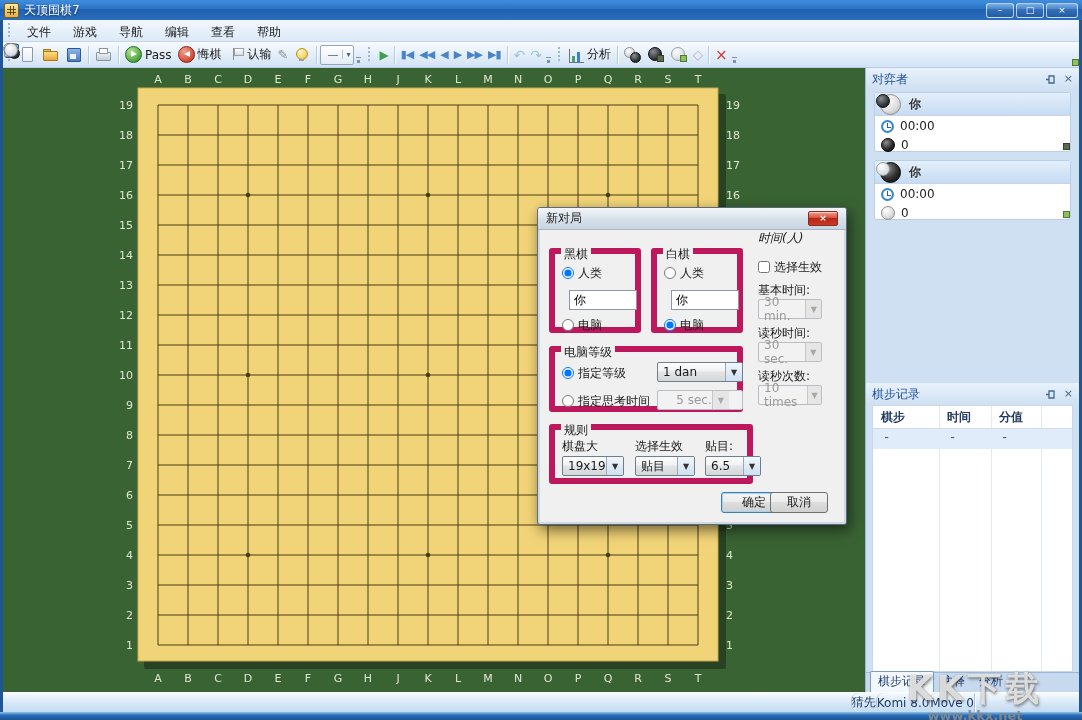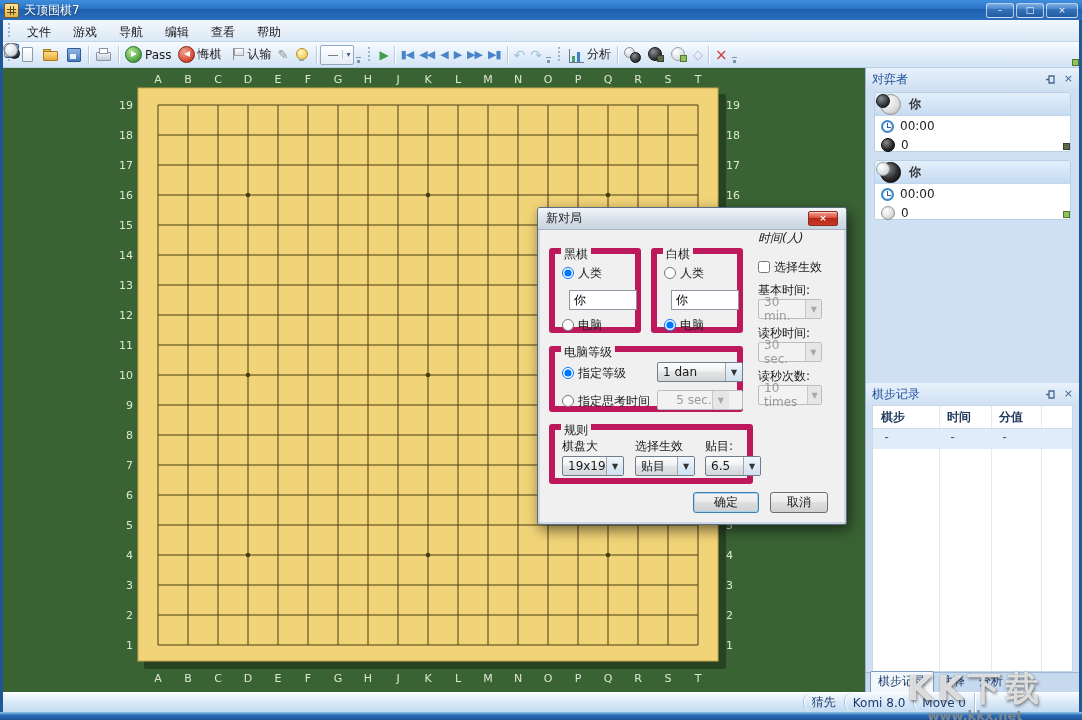--- a/index.html
+++ b/index.html
@@ -138,21 +138,21 @@
     border-top:1px solid #9db8d6;display:flex;align-items:flex-end;padding-left:4px;box-sizing:border-box;}
   .tab{font-size:12px;color:#1e3c6e;padding:1px 7px 2px;}
   .tab.active{background:#f2f7fc;border:1px solid #7d9cc0;border-bottom:none;border-radius:2px 2px 0 0;}
 
   
   .statusbar{left:3px;top:692px;right:3px;height:20px;display:flex;align-items:stretch;
     background:linear-gradient(#f5fafe,#d7e7f7 55%,#c3daf0);
     border-top:1px solid #fff;box-sizing:border-box;font-size:12px;color:#1a3a6b;}
   .sb-spacer{flex:1;}
   .sb-cell{display:flex;align-items:center;justify-content:center;border-left:1px solid #a8c2dc;
-    box-shadow:inset 1px 0 0 #fff;padding:0 8px;border-radius:8px;}
+    box-shadow:inset 1px 0 0 #fff;padding:0 0;border-radius:8px;}
   .sb-tail{width:104px;border-left:1px solid #a8c2dc;box-shadow:inset 1px 0 0 #fff;}
   .bottom-border{left:0;top:712px;width:100%;height:8px;
     background:linear-gradient(#8fc4e8,#2a6db8 40%,#1c5494);}
 
   
   .dialog{left:537px;top:207px;width:310px;height:318px;z-index:50;
     background:#f0f0f0;border:1px solid #5a6b7d;border-radius:3px;
     box-shadow:inset 0 0 0 2px #cdd9e6, 3px 5px 14px rgba(0,0,0,.55);box-sizing:border-box;}
   .dlg-title{height:22px;background:linear-gradient(#f2f6fa,#d5dfe9 60%,#c8d4e0);
     border-bottom:1px solid #a8b5c2;border-radius:2px 2px 0 0;display:flex;align-items:center;
@@ -173,21 +173,21 @@
     border:1px solid #707d8a;border-radius:2px;box-sizing:border-box;padding-left:5px;font-size:12px;}
   .combo .arrow{width:16px;height:100%;display:flex;align-items:center;justify-content:center;
     font-size:8px;color:#333;border-left:1px solid #9aa6b2;
     background:linear-gradient(#f0f7fd,#cfe0f0);}
   .combo.disabled{color:#9a9a9a;background:#f2f2f2;border-color:#b8bec4;}
   .combo.disabled .arrow{color:#a8a8a8;background:#e6e6e6;border-left-color:#c8c8c8;}
   .dlbl{position:absolute;white-space:nowrap;}
   .btn{position:absolute;height:21px;border:1px solid #707070;border-radius:3px;font-size:12px;
     background:linear-gradient(#f4f4f4,#ececec 45%,#dedede 50%,#d0d0d0);box-sizing:border-box;
     text-align:center;line-height:19px;font-family:"DejaVu Sans","Liberation Sans",sans-serif;}
-  .btn.focus{border-color:#3c7fb1;box-shadow:inset 0 0 0 1px #a8d2f0;}
+  .btn.focus{border-color:#3c7fb1;box-shadow:inset 0 0 0 1px #a8d2f0;margin-left:28px;}
 
   
   .watermark{right:0;bottom:2px;width:214px;height:52px;z-index:90;pointer-events:none;text-align:center;}
   .wm-big{font-size:34px;font-weight:bold;color:rgba(255,255,255,.78);letter-spacing:4px;
     text-shadow:1px 2px 3px rgba(60,60,60,.55), 0 0 1px rgba(90,90,90,.8);}
   .wm-url{font-size:13px;font-weight:bold;color:rgba(130,135,142,.95);margin-top:-4px;}
 </style>
 </head>
 <body>
 

